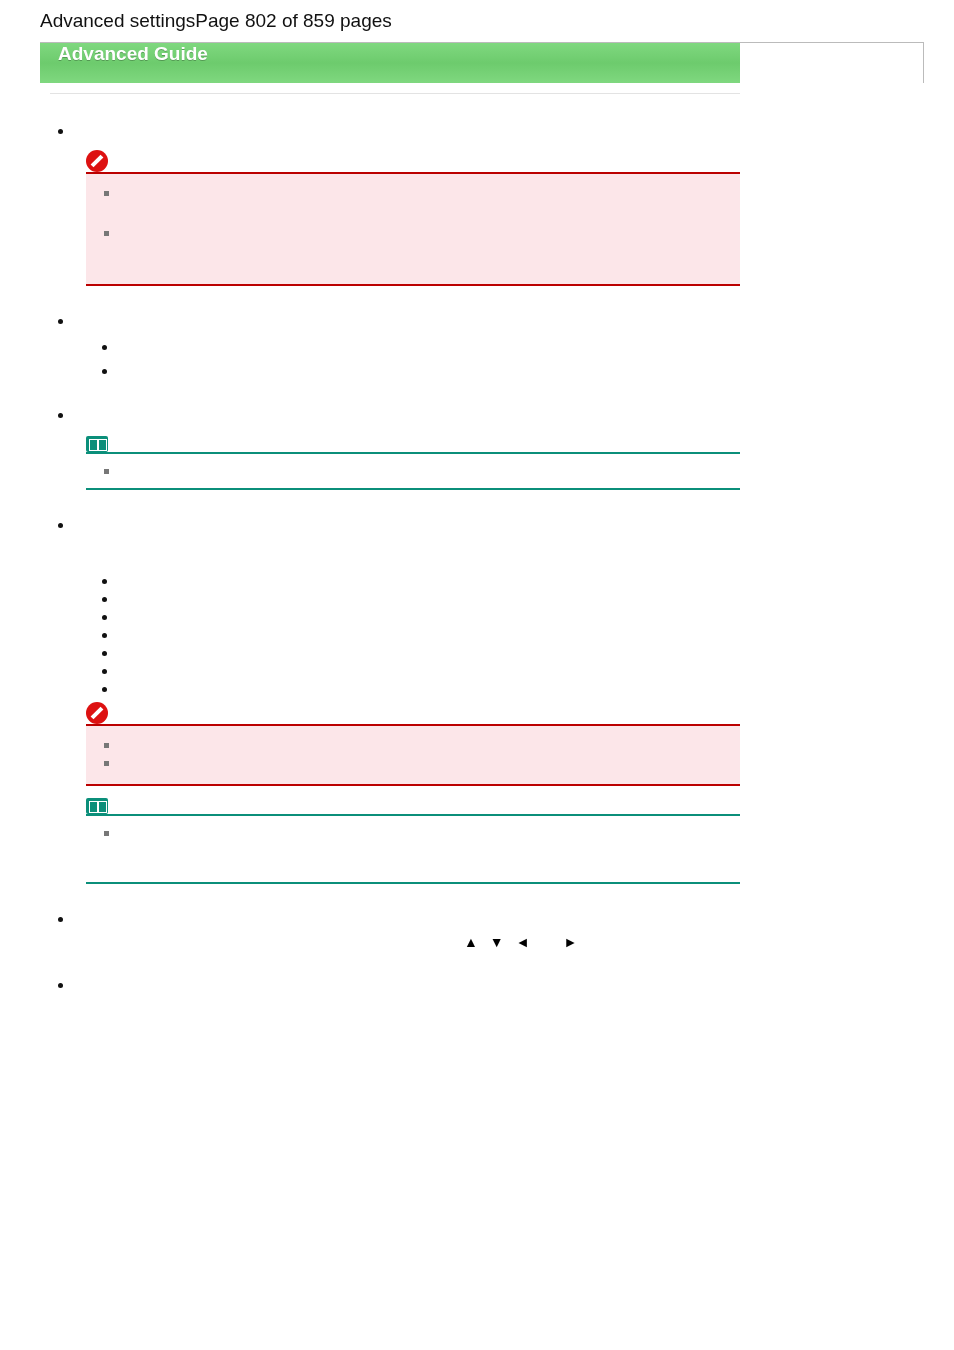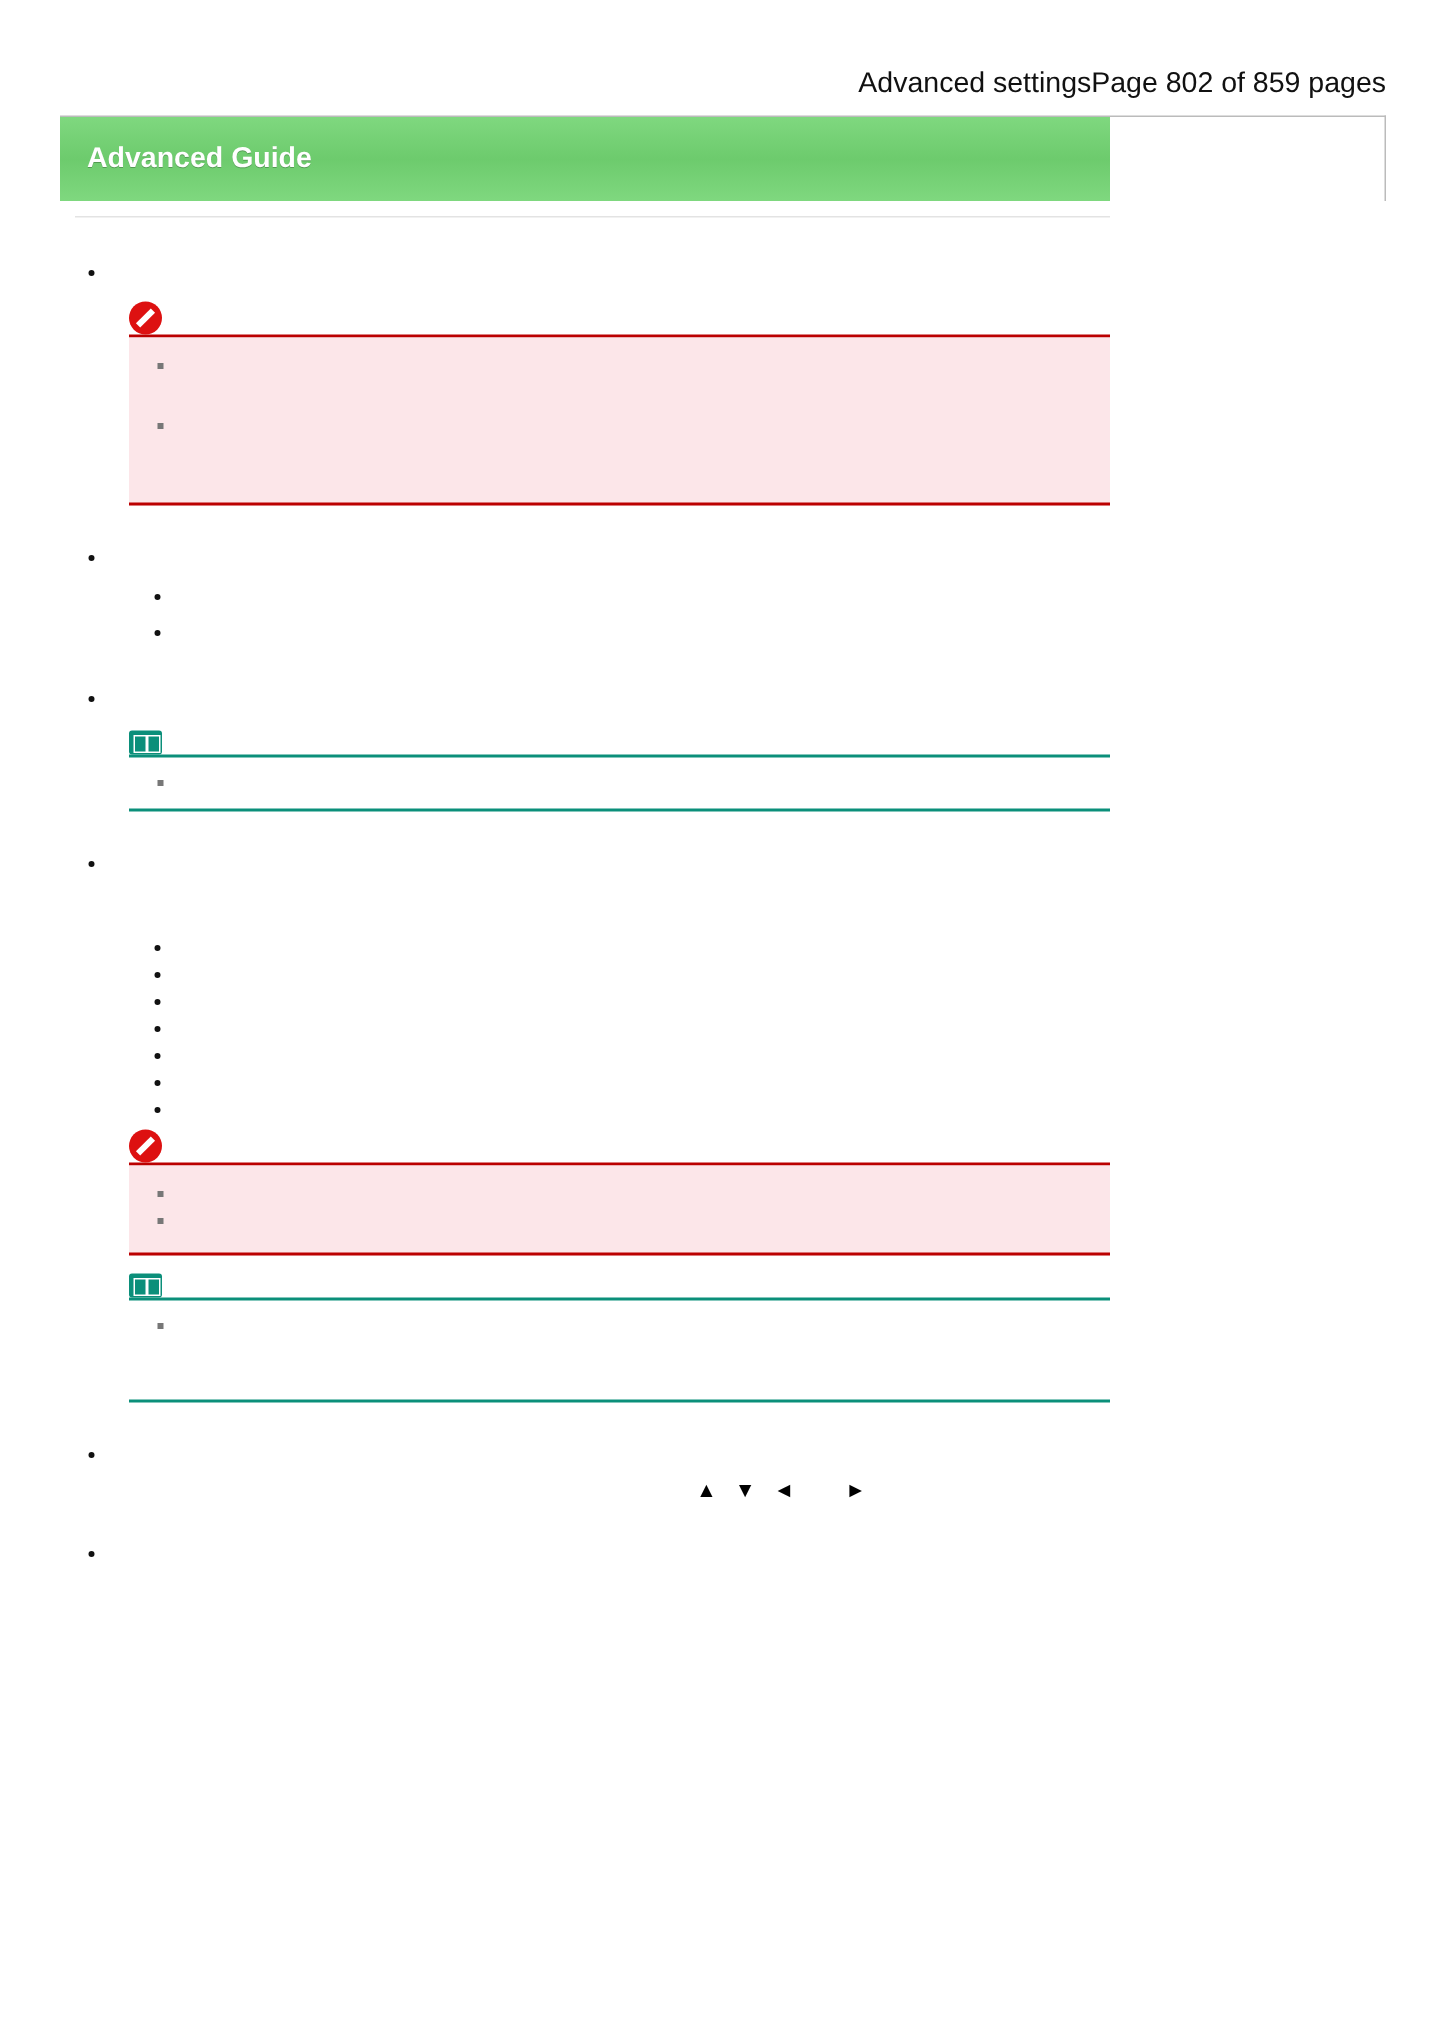--- a/index.html
+++ b/index.html
@@ -1,20 +1,20 @@
 <!DOCTYPE html>
 <html><head>
 <meta charset="utf-8">
 <style>
   * { box-sizing: border-box; }
   body { margin:0; background:#fff; font-family: Arial, Helvetica, sans-serif; font-size:15.5px; color:#111; width:954px; }
   .page { padding:10px 30px 40px 40px; }
-  .header-row { display:flex; justify-content:flex-end; align-items:flex-start; padding:0 0 4px 0; font-size:19px;margin-top:35px;}
+  .header-row { display:flex; justify-content:flex-start; align-items:flex-start; padding:0 0 4px 0; font-size:19px;}
   .banner-wrap { margin-top:6px; border-top:1px solid #bbb; border-right:1px solid #bbb;}
-  .banner { width:700px; height:56px; background:linear-gradient(#7FD87F,#6DCB6D,#7FD87F); display:flex; align-items:center; padding-left:18px;}
+  .banner { width:700px; height:40px; background:linear-gradient(#7FD87F,#6DCB6D,#7FD87F); display:flex; align-items:flex-start; padding-left:18px;}
   .banner-text { color:#fff; font-weight:bold; font-size:19px; text-shadow:0 1px 0 rgba(0,0,0,.25);}
   .inner { margin:10px 0 0 10px; padding-top:8px; border-top:1px solid #e3e3e3; width:690px;}
   ul.top { padding-left:24px; margin:20px 0 0 0;}
   ul.top > li { margin-bottom:26px;}
   ul.sub { list-style:disc; padding-left:44px; margin:8px 0 0 0;}
   ul.sub > li { margin-bottom:6px; }
   ul.compact > li { margin-bottom:0px; }
   .callout { margin:10px 0 0 12px; }
   .callout-head { display:flex; align-items:flex-end; gap:6px; margin-bottom:0;}
   .prohibit { width:22px; height:22px; border-radius:50%; background:#d11; position:relative; display:inline-block;}

